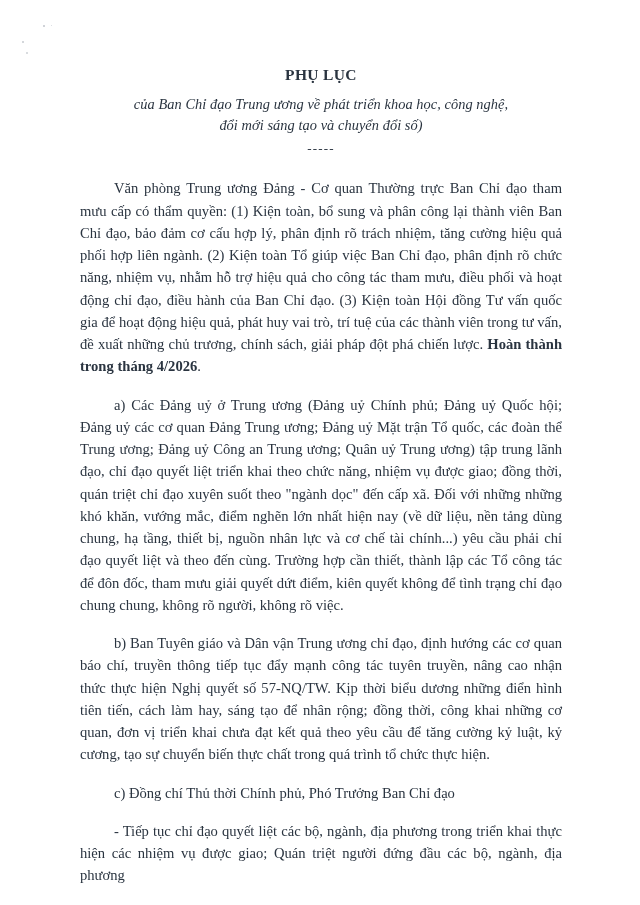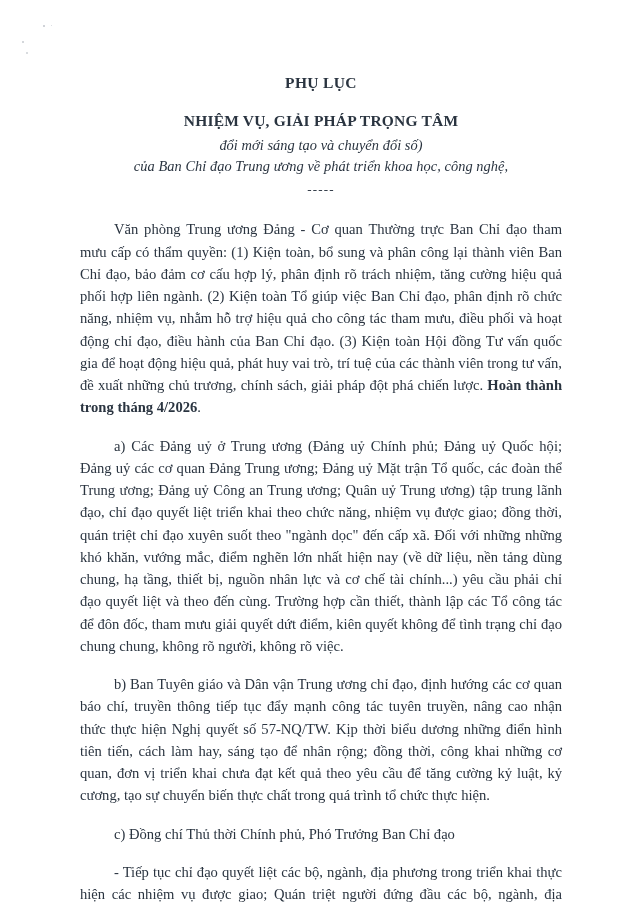--- a/index.html
+++ b/index.html
@@ -40,21 +40,21 @@
 
   
   .doc-header {
     text-align: center;
   }
   .title-main {
     font-size: 15.5px;
     font-weight: bold;
     letter-spacing: .35px;
     line-height: 1.42;
-    margin: 16px;
+    margin: 8px;
   }
   .title-sub {
     font-size: 15.5px;
     font-weight: bold;
     letter-spacing: .2px;
     line-height: 1.42;
     margin: 0 0 3px 0;
   }
   .subtitle {
     font-style: italic;
@@ -97,23 +97,22 @@
 
 <div class="speckle sp1"></div>
 <div class="speckle sp2"></div>
 <div class="speckle sp3"></div>
 <div class="speckle sp4"></div>
 
 <div class="page">
 
   <div class="doc-header">
     <p class="title-main">PHỤ LỤC</p>
-    <p class="title-sub">NHIỆM VỤ, GIẢI PHÁP TRỌNG TÂM</p>
+    <p class="subtitle">của Ban Chỉ đạo Trung ương về phát triển khoa học, công nghệ,</p>
     <p class="subtitle">đổi mới sáng tạo và chuyển đổi số)</p>
-    <p class="subtitle">của Ban Chỉ đạo Trung ương về phát triển khoa học, công nghệ,</p>
     <p class="rule-dashes">-----</p>
   </div>
 
   <div class="body-copy">
 
 
     <p class="para gap-after"><span>Văn phòng Trung ương Đảng - Cơ quan Thường trực Ban Chỉ đạo tham mưu cấp có thẩm quyền: (1) Kiện toàn, bổ sung và phân công lại thành viên Ban Chỉ đạo, bảo đảm cơ cấu hợp lý, phân định rõ trách nhiệm, tăng cường hiệu quả phối hợp liên ngành. (2) Kiện toàn Tổ giúp việc Ban Chỉ đạo, phân định rõ chức năng, nhiệm vụ, nhằm hỗ trợ hiệu quả cho công tác tham mưu, điều phối và hoạt động chỉ đạo, điều hành của Ban Chỉ đạo. (3) Kiện toàn Hội đồng Tư vấn quốc gia để hoạt động hiệu quả, phát huy vai trò, trí tuệ của các thành viên trong tư vấn, đề xuất những chủ trương, chính sách, giải pháp đột phá chiến lược. </span><b class="inline-strong">Hoàn thành trong tháng 4/2026</b><span>.</span></p>
 
 
     <p class="para gap-after">a) Các Đảng uỷ ở Trung ương (Đảng uỷ Chính phủ; Đảng uỷ Quốc hội; Đảng uỷ các cơ quan Đảng Trung ương; Đảng uỷ Mặt trận Tổ quốc, các đoàn thể Trung ương; Đảng uỷ Công an Trung ương; Quân uỷ Trung ương) tập trung lãnh đạo, chỉ đạo quyết liệt triển khai theo chức năng, nhiệm vụ được giao; đồng thời, quán triệt chỉ đạo xuyên suốt theo "ngành dọc" đến cấp xã. Đối với những những khó khăn, vướng mắc, điểm nghẽn lớn nhất hiện nay (về dữ liệu, nền tảng dùng chung, hạ tầng, thiết bị, nguồn nhân lực và cơ chế tài chính...) yêu cầu phải chỉ đạo quyết liệt và theo đến cùng. Trường hợp cần thiết, thành lập các Tổ công tác để đôn đốc, tham mưu giải quyết dứt điểm, kiên quyết không để tình trạng chỉ đạo chung chung, không rõ người, không rõ việc.</p>

